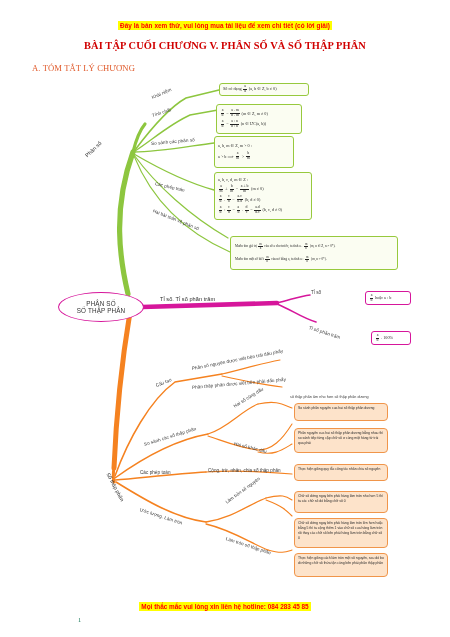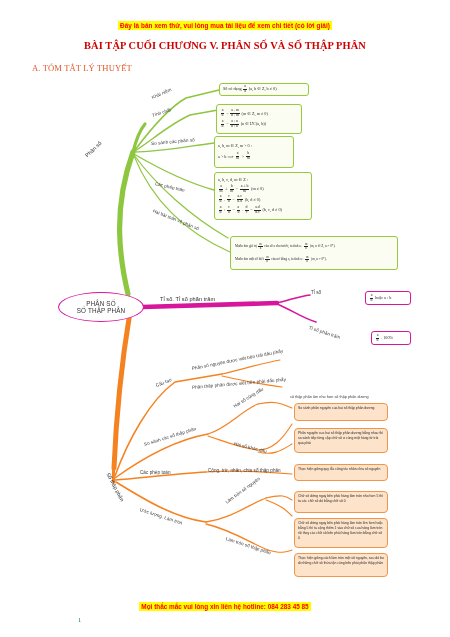--- a/index.html
+++ b/index.html
@@ -134,21 +134,21 @@
 </style>
 </head>
 <body>
 
 <div id="page">
 
   <div class="preview-note">
     <span>Đây là bản xem thử, vui lòng mua tài liệu để xem chi tiết (có lời giải)</span>
   </div>
   <div class="doc-title">BÀI TẬP CUỐI CHƯƠNG V. PHÂN SỐ VÀ SỐ THẬP PHÂN</div>
-  <div class="section-title">A. TÓM TẮT LÝ THUYẾT</div>
+  <div class="section-title">A. TÓM TẮT LÝ CHƯƠNG</div>
 
   <div id="mindmap">
   <svg viewBox="0 0 450 637" xmlns="http://www.w3.org/2000/svg">
     <g fill="none" stroke-linecap="round">
 
       <path d="M128,294 C120,260 112,210 133,152" stroke="#8DC63F" stroke-width="5.2"></path>
       <path d="M133,152 C136,140 140,130 145,124" stroke="#8DC63F" stroke-width="3.2"></path>
 
       <path d="M135,150 C150,130 168,108 186,98 L219,90" stroke="#8DC63F" stroke-width="1.5"></path>
       <path d="M135,151 C152,140 170,124 190,115 L218,110" stroke="#8DC63F" stroke-width="1.4"></path>

